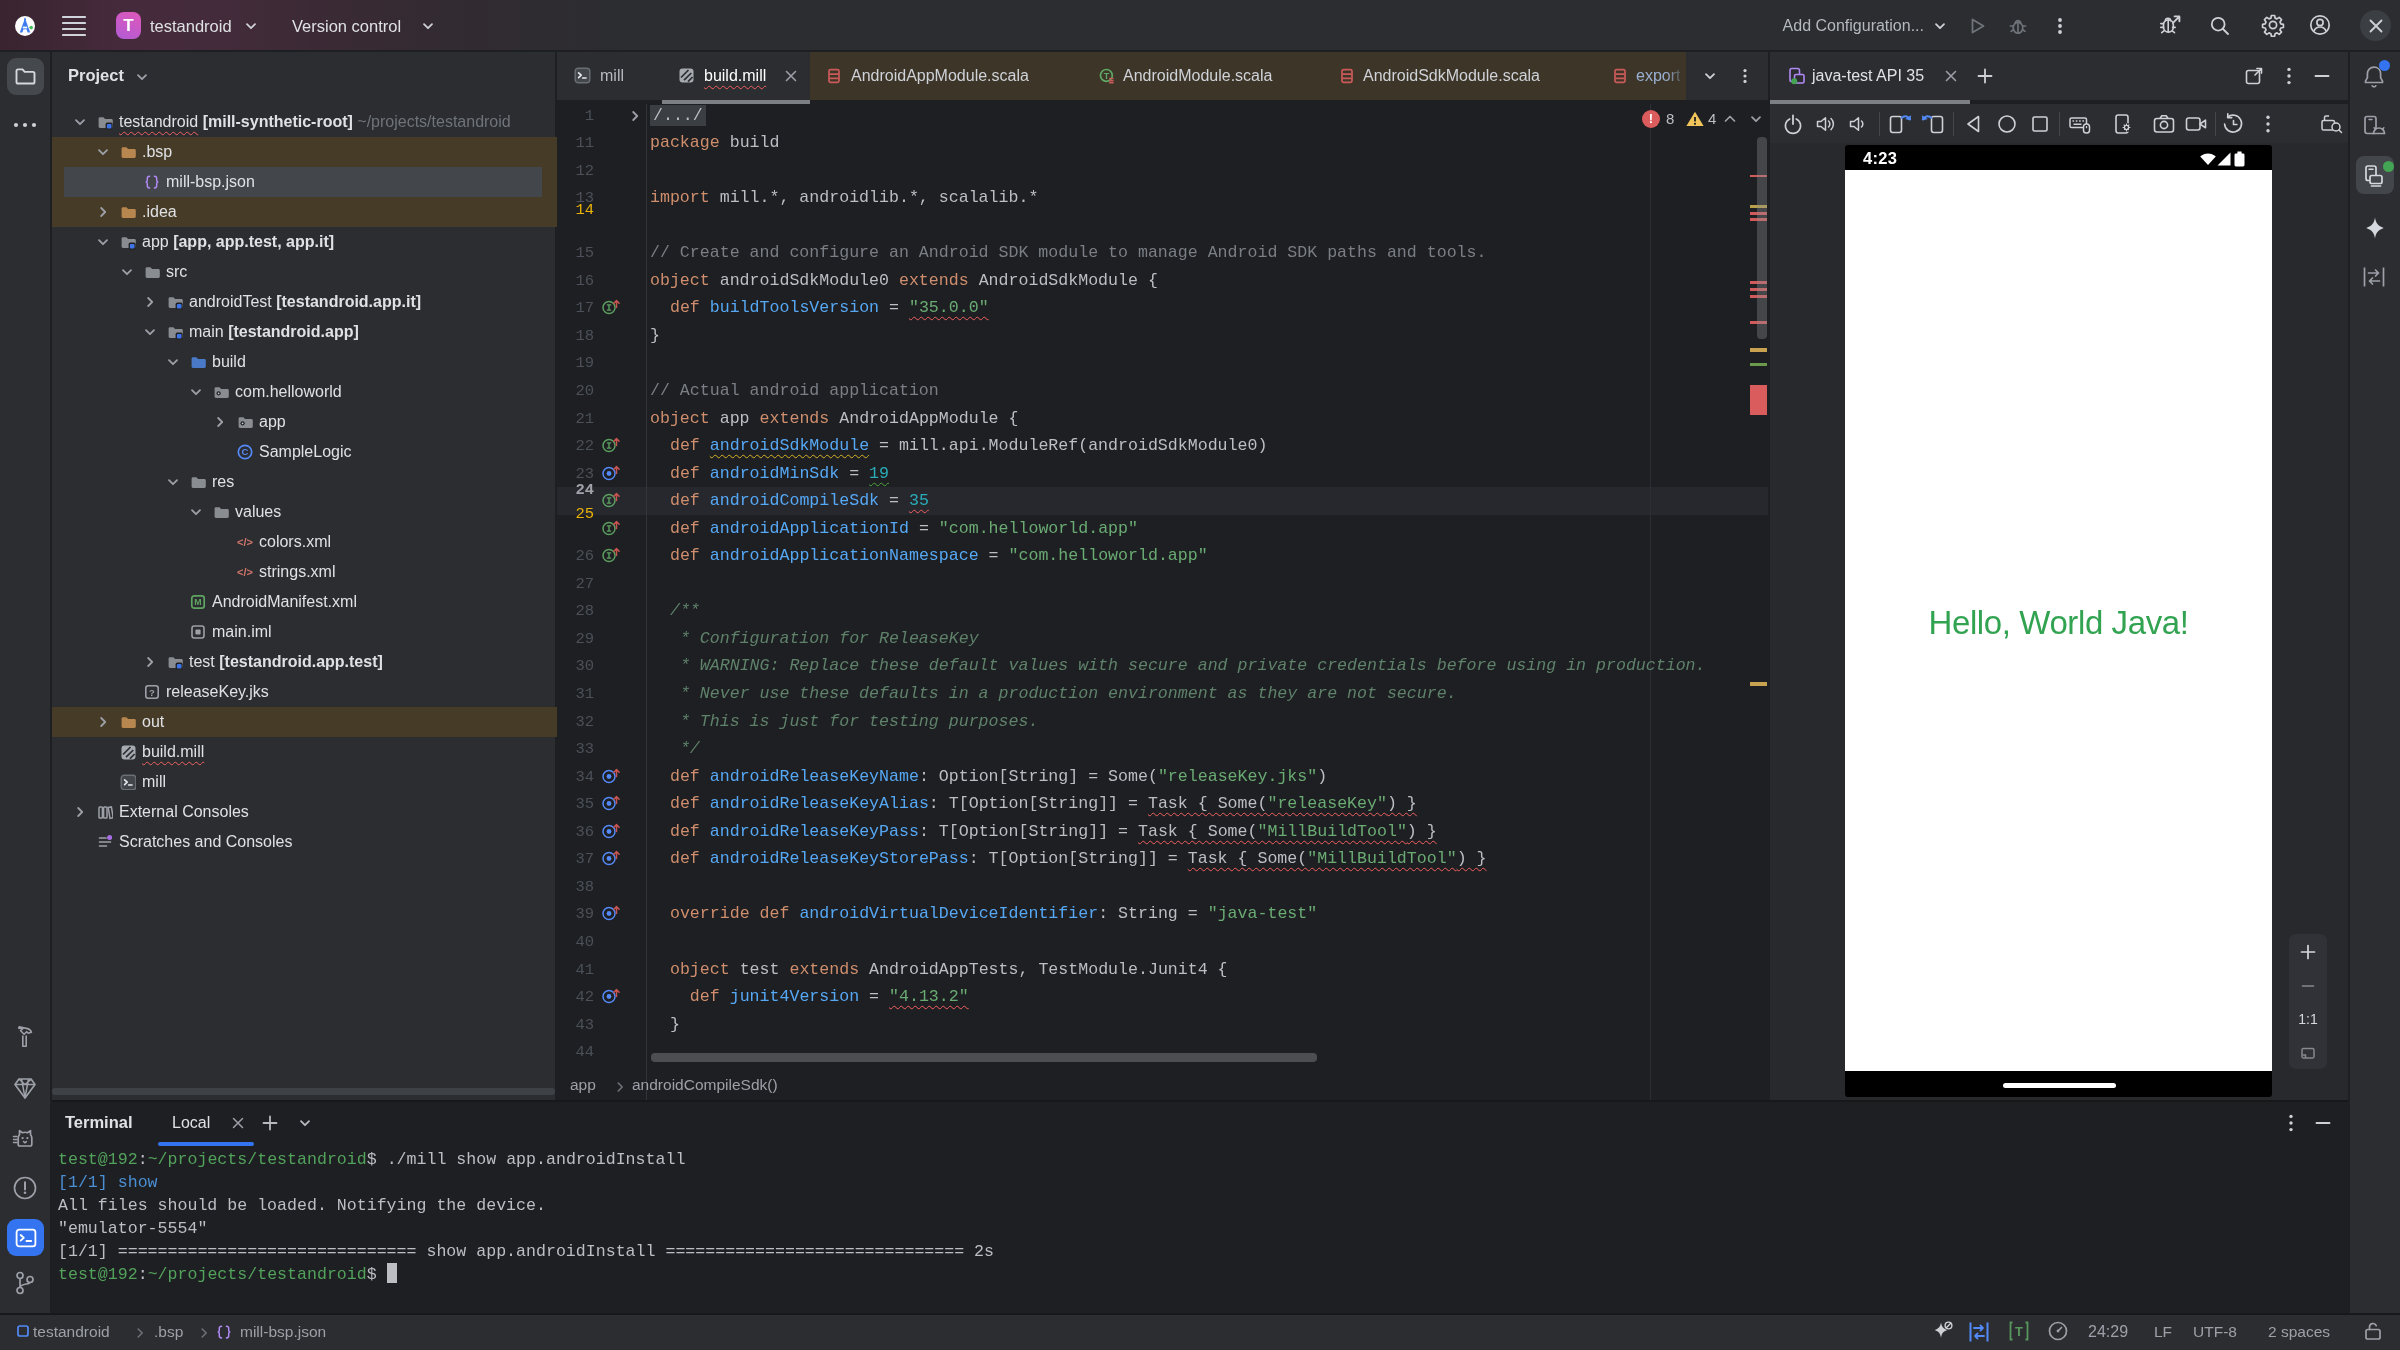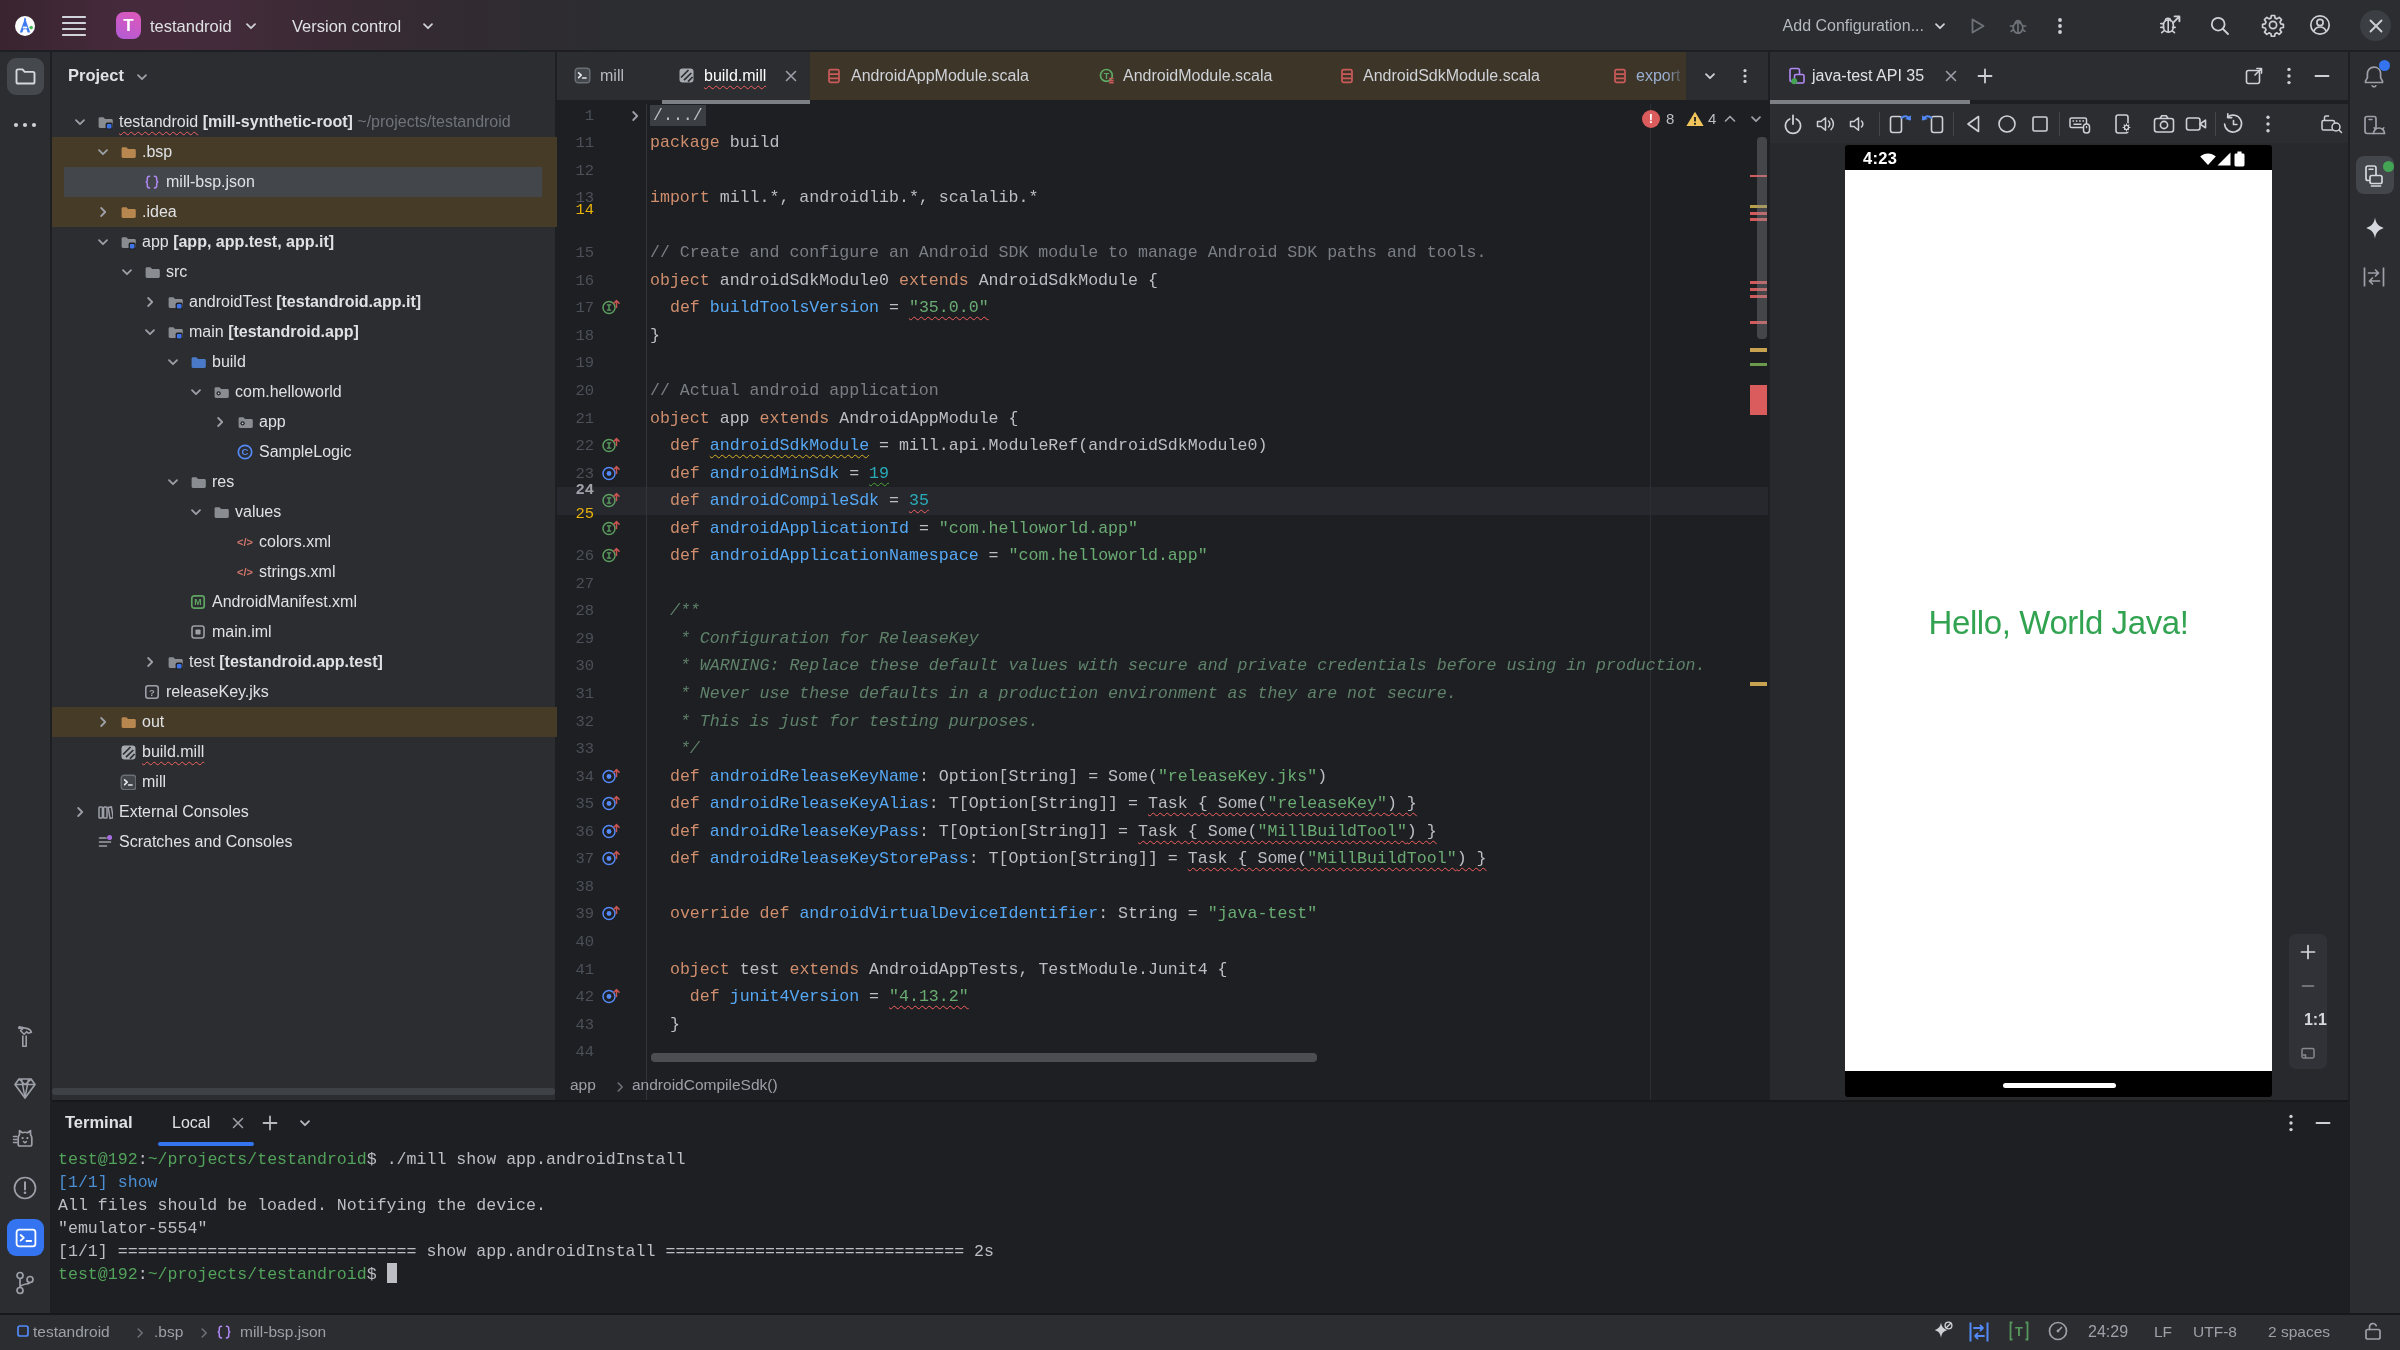--- a/index.html
+++ b/index.html
@@ -636,21 +636,21 @@
   </svg>
 <div class="a sans" style="left:1845px;top:603px;width:427px;height:40px; color:#31a351;font-size:33px;line-height:40px;letter-spacing:-.4px;text-align:center">Hello, World Java!</div>
 <div class="a" style="left:2003px;top:1083px;width:113px;height:5px; background:#fff;border-radius:3px"></div>
 <div class="a" style="left:2289px;top:934px;width:38px;height:135px; background:#303237;border-radius:7px"></div>
 <svg class="a" style="left:2299px;top:943px;" width="18" height="18" viewBox="0 0 18 18" fill="none">
     <path d="M9 2.5v13M2.5 9h13" stroke="#d5d8de" stroke-width="1.7" stroke-linecap="round"></path>
   </svg>
 <svg class="a" style="left:2299px;top:977px;" width="18" height="18" viewBox="0 0 18 18" fill="none">
     <path d="M3.5 9h11" stroke="#85888d" stroke-width="1.7" stroke-linecap="round"></path>
   </svg>
-<div class="a sans" style="left:2289px;top:1011px;width:38px;height:16px; color:#d5d8de;font-size:16px;font-weight:700;text-align:right">1:1</div>
+<div class="a sans" style="left:2289px;top:1011px;width:38px;height:16px; color:#d5d8de;font-size:14px;font-weight:400;text-align:center">1:1</div>
 <svg class="a" style="left:2299px;top:1044px;" width="18" height="18" viewBox="0 0 18 18" fill="none">
     <rect x="3" y="4.5" width="12" height="9.5" rx="1.4" stroke="#85888d" stroke-width="1.5"></rect>
     <path d="M6.5 14v-3h-3" stroke="#85888d" stroke-width="1.5"></path>
   </svg>
 <div class="a" style="left:2348px;top:52px;width:52px;height:1261px;background:#2b2d30;border-left:2px solid #1e1f22"></div>
 <svg class="a" style="left:2361px;top:64px;" width="26" height="26" viewBox="0 0 26 26" fill="none">
     <path d="M13 3.2c3.9 0 6.6 2.8 6.6 6.6v3.9l1.9 3.4v1.4H4.5v-1.4l1.9-3.4V9.8c0-3.8 2.7-6.6 6.6-6.6z" stroke="#9da0a8" stroke-width="1.7" stroke-linejoin="round"></path>
     <path d="M10.8 21.3c.4 1 1.2 1.6 2.2 1.6s1.8-.6 2.2-1.6" stroke="#9da0a8" stroke-width="1.7"></path>
   </svg>
 <div class="a" style="left:2379px;top:60px;width:11px;height:11px; background:#3574f0;border-radius:50%"></div>

